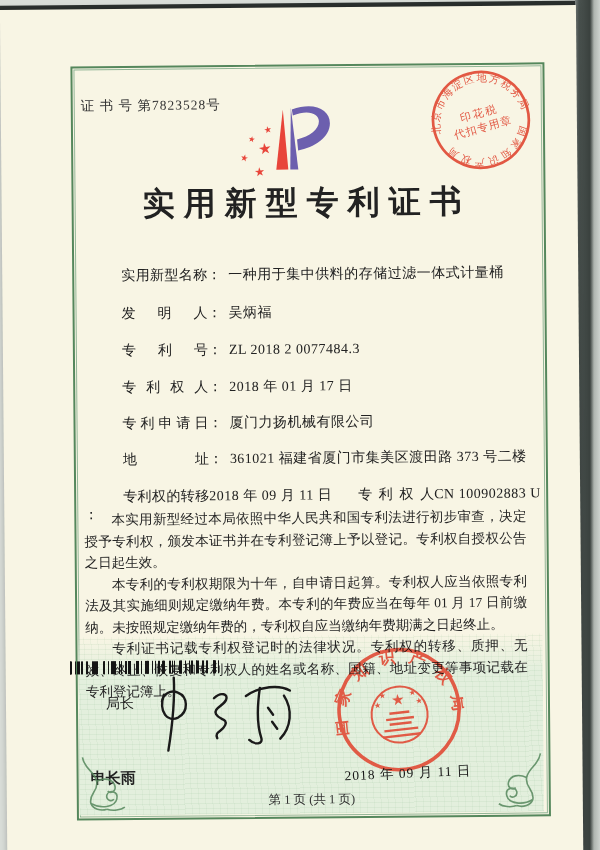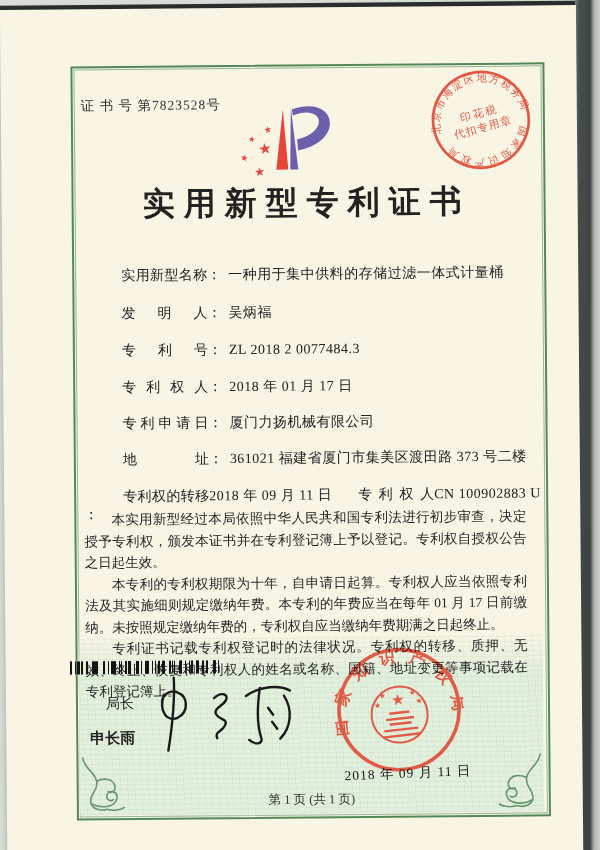--- a/index.html
+++ b/index.html
@@ -54,21 +54,21 @@
   .paras{position:absolute;left:80px;top:500px;width:442px;}
   .paras p{margin:0;font-size:13.5px;line-height:21.5px;text-indent:2em;
     text-align:justify;color:#252525;}
 
   .barcode{position:absolute;left:64px;top:652px;width:153px;height:13px;
     background-image:
       repeating-linear-gradient(90deg,#141414 0 2px,transparent 2px 5px,#141414 5px 6px,transparent 6px 11px),
       repeating-linear-gradient(90deg,#141414 0 1px,transparent 1px 7px,#141414 7px 10px,transparent 10px 17px);}
 
   .officer-title{position:absolute;left:84px;top:686px;font-size:14px;font-weight:400;color:#222;margin-left:16px;}
-  .officer-name{position:absolute;left:84px;top:720px;font-size:15px;font-weight:600;color:#222;}
+  .officer-name{position:absolute;left:84px;top:760px;font-size:15px;font-weight:600;color:#222;}
   .signature{position:absolute;left:128px;top:664px;width:185px;height:84px;}
 
   .office-seal{position:absolute;left:328px;top:638px;width:130px;height:130px;
     transform:rotate(-6deg);mix-blend-mode:multiply;opacity:.9;}
   .seal-date{position:absolute;left:338px;top:758px;font-size:13.5px;color:#171717;
     letter-spacing:1px;transform:rotate(-2deg);}
 
   .footer{position:absolute;left:70px;top:784px;width:470px;text-align:center;
     font-size:12.5px;color:#333;}
 

